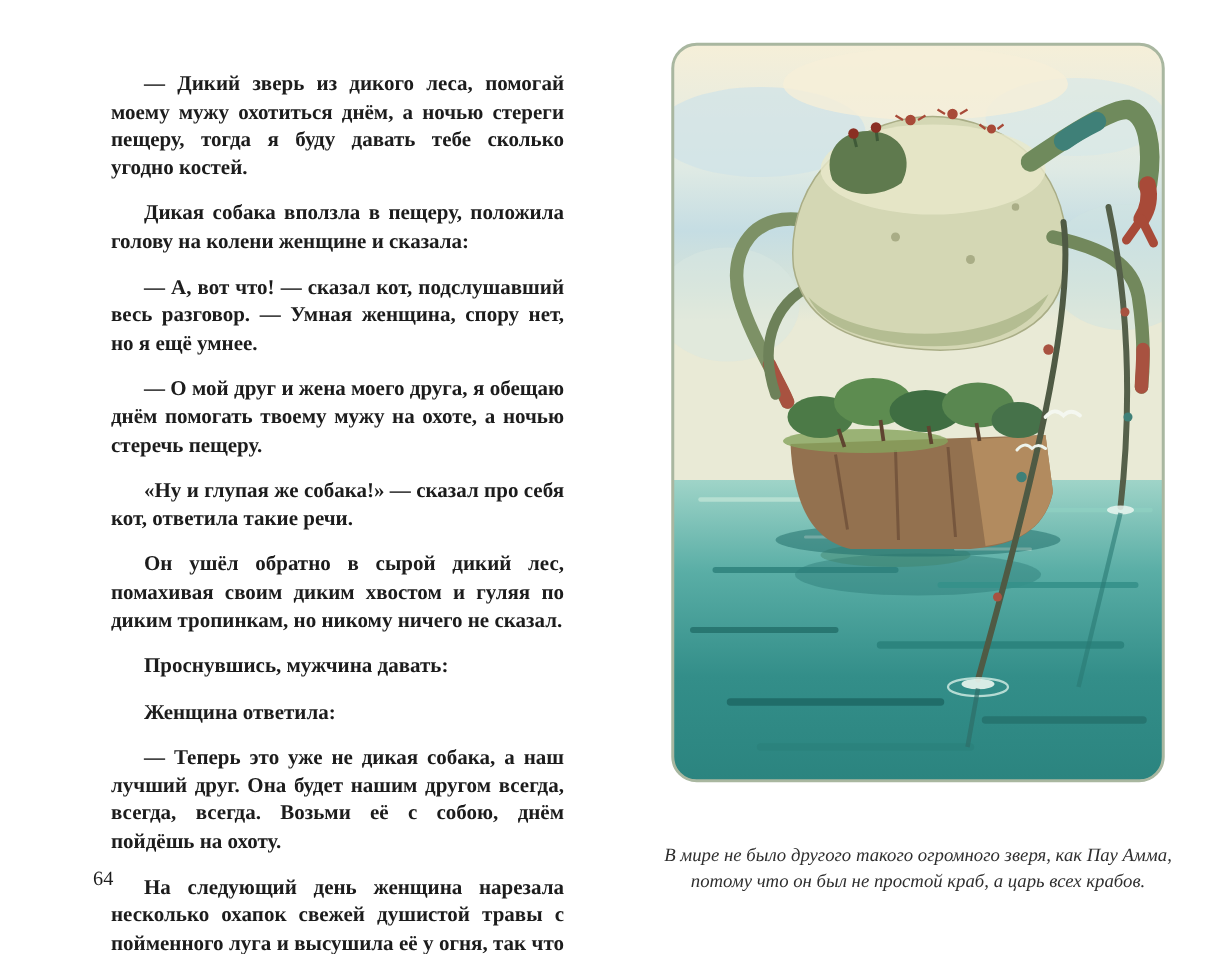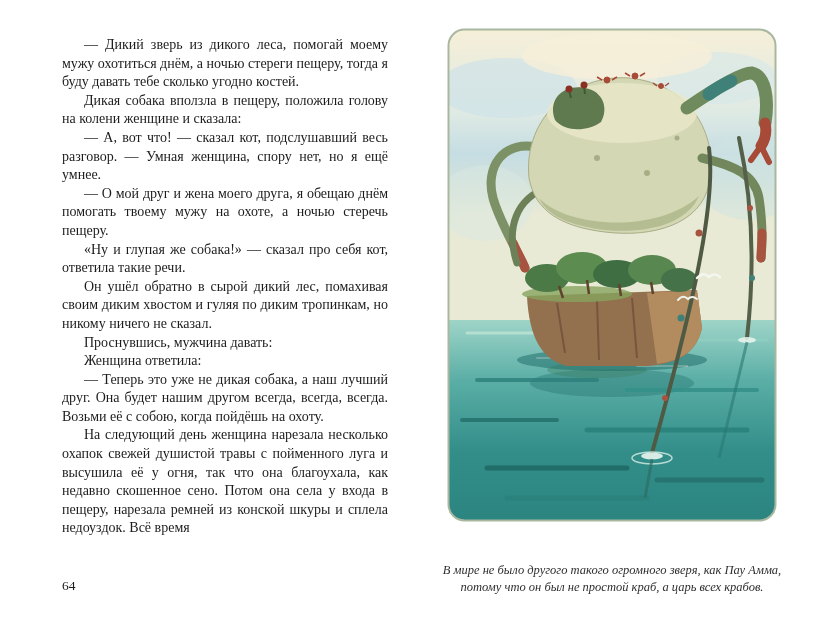--- a/index.html
+++ b/index.html
@@ -8,21 +8,21 @@
     background:var(--page-bg,#ffffff);
     font-family:"Liberation Serif",serif;
     color:var(--text-color,#1c1c1c);
   }
   .spread{position:relative;width:820px;height:636px;}
   .text-col{
     position:absolute;left:62px;top:36px;width:326px;
     text-align:justify;font-size:14px;line-height:18.6px;
     hyphens:auto;-webkit-hyphens:auto;
   }
-  .text-col p{margin:0;text-indent:22px;}
+  .text-col p{margin:12px;text-indent:22px;font-weight:bold;}
   .page-num{
     position:absolute;left:62px;top:578px;width:326px;
     text-align:left;font-size:13.5px;
   }
   .figure{position:absolute;left:447px;top:28px;width:330px;height:494px;}
   .figure svg{display:block;width:100%;height:100%;}
   .caption{
     position:absolute;left:437px;top:562px;width:350px;
     text-align:center;font-style:italic;font-size:12.5px;line-height:17px;
     color:#2e2e2e;
@@ -36,21 +36,21 @@
   <div>
     <div class="text-col">
         <p>— Дикий зверь из дикого леса, помогай моему мужу охотиться днём, а ночью стереги пещеру, тогда я буду давать тебе сколько угодно костей.</p>
         <p>Дикая собака вползла в пещеру, положила голову на колени женщине и сказала:</p>
         <p>— А, вот что! — сказал кот, подслушавший весь разговор. — Умная женщина, спору нет, но я ещё умнее.</p>
         <p>— О мой друг и жена моего друга, я обещаю днём помогать твоему мужу на охоте, а ночью стеречь пещеру.</p>
         <p>«Ну и глупая же собака!» — сказал про себя кот, ответила такие речи.</p>
         <p>Он ушёл обратно в сырой дикий лес, помахивая своим диким хвостом и гуляя по диким тропинкам, но никому ничего не сказал.</p>
         <p>Проснувшись, мужчина давать:</p>
         <p>Женщина ответила:</p>
-        <p>— Теперь это уже не дикая собака, а наш лучший друг. Она будет нашим другом всегда, всегда, всегда. Возьми её с собою, когда пойдёшь на охоту.</p>
+        <p>— Теперь это уже не дикая собака, а наш лучший друг. Она будет нашим другом всегда, всегда, всегда. Возьми её с собою, днём пойдёшь на охоту.</p>
         <p>На следующий день женщина нарезала несколько охапок свежей душистой травы с пойменного луга и высушила её у огня, так что она благоухала, как недавно скошенное сено. Потом она села у входа в пещеру, нарезала ремней из конской шкуры и сплела недоуздок. Всё время</p>
       </div>
     <div class="page-num">64</div>
   </div>
 
   <div>
     <div class="figure">
       <svg viewBox="0 0 330 494" role="img" aria-label="Огромный краб Пау Амма на острове среди моря">
         <defs>
           <linearGradient id="g-sky" x1="0" y1="0" x2="0" y2="1">

